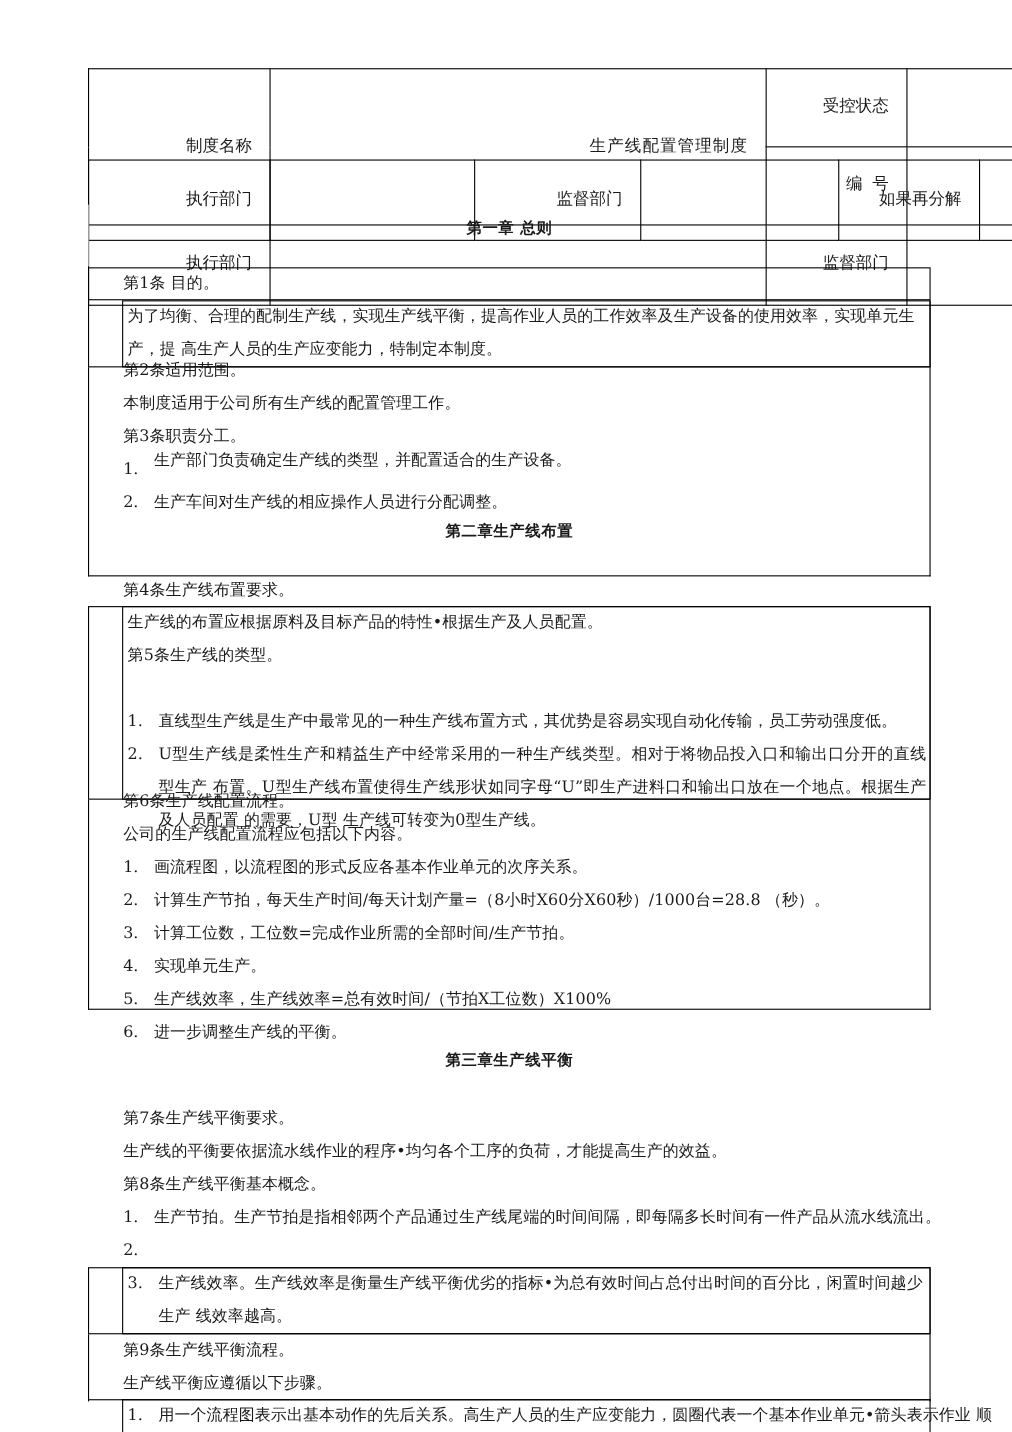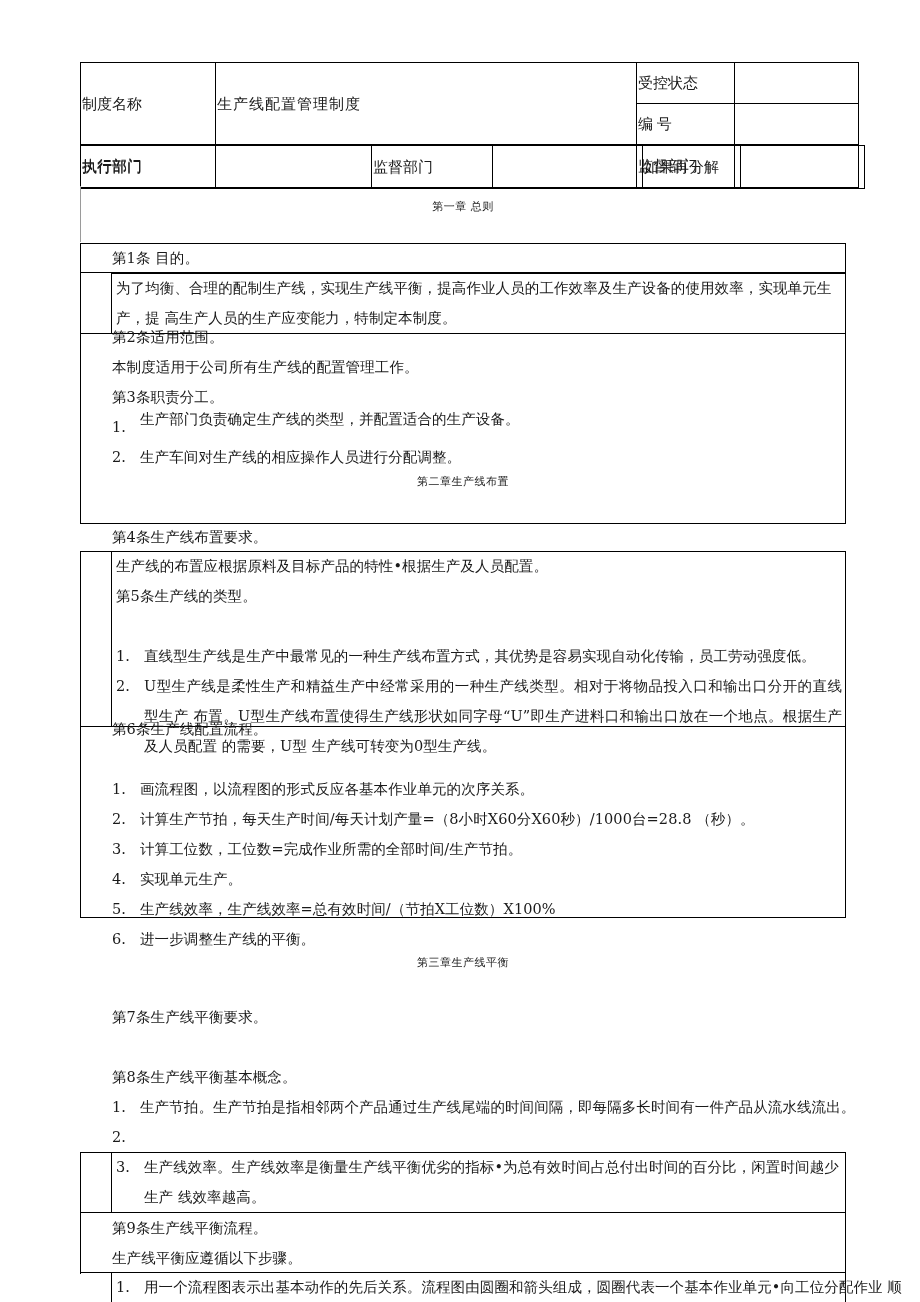--- a/index.html
+++ b/index.html
@@ -28,43 +28,43 @@
     position: absolute;
     left: 80px;
     top: 62px;
     width: 766px;
     border-collapse: collapse;
     table-layout: fixed;
   }
   .meta-table td {
     border: 1px solid #000000;
     font-size: 15px;
-    text-align: left;
+    text-align: right;
     vertical-align: middle;
-    padding: 1px;
+    padding: 16px;
     line-height: 1.2;
-    font-family: Liberation Serif, serif;
+    font-family: Liberation Mono, monospace;
   }
   .meta-name-cell { height: 76px; }
   .meta-title-cell {
     font-size: 23px;
     letter-spacing: 1px;
   }
   .meta-small { height: 38px; }
   .meta-row2 td { height: 40px; }
   .meta-blank { border: 1px solid #000; }
 
   
   .chapter {
     position: absolute;
     left: 80px;
     width: 766px;
     text-align: center;
-    font-weight: normal;
-    font-size: 11px;
+    font-weight: bold;
+    font-size: 14px;
     letter-spacing: 0.5px;
     font-family: "DejaVu Sans", "Liberation Sans", sans-serif;
   }
 
   
   .left-stub {
     position: absolute;
     left: 80px;
     width: 1px;
     background: #9a9a9a;
@@ -169,20 +169,21 @@
   <div class="box" style="left:111px;top:551px;width:735px;height:176px"></div>
   <div class="txt" style="left:116px;top:551px">生产线的布置应根据原料及目标产品的特性•根据生产及人员配置。</div>
   <div class="txt" style="left:116px;top:581px">第5条生产线的类型。</div>
   <div class="ol-num" style="left:116px;top:641px;line-height:30px">1.</div>
   <div class="txt" style="left:144px;top:641px">直线型生产线是生产中最常见的一种生产线布置方式，其优势是容易实现自动化传输，员工劳动强度低。</div>
   <div class="ol-num" style="left:116px;top:671px;line-height:30px">2.</div>
   <div class="txt wrap" style="left:144px;top:671px;width:698px;text-align:justify">U型生产线是柔性生产和精益生产中经常采用的一种生产线类型。相对于将物品投入口和输出口分开的直线型生产 布置。U型生产线布置使得生产线形状如同字母“U”即生产进料口和输出口放在一个地点。根据生产及人员配置 的需要，U型 生产线可转变为0型生产线。</div>
 
   <div class="box" style="left:80px;top:727px;width:766px;height:191px;border-top:none"></div>
   <div class="txt" style="left:112px;top:714px">第6条生产线配置流程。</div>
+  <div class="txt" style="left:112px;top:744px">公司的生产线配置流程应包括以下内容。</div>
 
   <div class="ol-num" style="left:112px;top:774px;line-height:30px">1.</div>
   <div class="txt" style="left:140px;top:774px">画流程图，以流程图的形式反应各基本作业单元的次序关系。</div>
 
   <div class="ol-num" style="left:112px;top:804px;line-height:30px">2.</div>
   <div class="txt" style="left:140px;top:804px">计算生产节拍，每天生产时间/每天计划产量=（8小时X60分X60秒）/1000台=28.8 （秒）。</div>
 
   <div class="ol-num" style="left:112px;top:834px;line-height:30px">3.</div>
   <div class="txt" style="left:140px;top:834px">计算工位数，工位数=完成作业所需的全部时间/生产节拍。</div>
 
@@ -191,33 +192,34 @@
 
   <div class="ol-num" style="left:112px;top:894px;line-height:30px">5.</div>
   <div class="txt" style="left:140px;top:894px">生产线效率，生产线效率=总有效时间/（节拍X工位数）X100%</div>
 
   <div class="ol-num" style="left:112px;top:924px;line-height:30px">6.</div>
   <div class="txt" style="left:140px;top:924px">进一步调整生产线的平衡。</div>
 
   <div class="chapter" style="top:955px">第三章生产线平衡</div>
 
   <div class="txt" style="left:112px;top:1002px">第7条生产线平衡要求。</div>
+  <div class="txt" style="left:112px;top:1032px">生产线的平衡要依据流水线作业的程序•均匀各个工序的负荷，才能提高生产的效益。</div>
 
   <div class="txt" style="left:112px;top:1062px">第8条生产线平衡基本概念。</div>
   <div class="ol-num" style="left:112px;top:1092px;line-height:30px">1.</div>
   <div class="txt" style="left:140px;top:1092px">生产节拍。生产节拍是指相邻两个产品通过生产线尾端的时间间隔，即每隔多长时间有一件产品从流水线流出。</div>
   <div class="ol-num" style="left:112px;top:1122px;line-height:30px">2.</div>
 
   <div class="box" style="left:80px;top:1152px;width:766px;height:61px"></div>
   <div class="box" style="left:111px;top:1152px;width:735px;height:61px"></div>
   <div class="ol-num" style="left:116px;top:1152px;line-height:30px">3.</div>
   <div class="txt wrap" style="left:144px;top:1152px;width:698px">生产线效率。生产线效率是衡量生产线平衡优劣的指标•为总有效时间占总付出时间的百分比，闲置时间越少生产 线效率越高。</div>
 
   <div class="box" style="left:80px;top:1213px;width:766px;height:61px;border-top:none;border-bottom:none"></div>
   <div class="txt" style="left:112px;top:1213px">第9条生产线平衡流程。</div>
   <div class="txt" style="left:112px;top:1243px">生产线平衡应遵循以下步骤。</div>
 
   <div class="rule" style="top:1272px"></div>
   <div class="box" style="left:111px;top:1272px;width:735px;height:31px;border-bottom:none"></div>
   <div class="ol-num" style="left:116px;top:1272px;line-height:30px">1.</div>
-  <div class="txt" style="left:144px;top:1272px">用一个流程图表示出基本动作的先后关系。流程图由圆圈和箭头组成，圆圈代表一个基本作业单元•向工位分配作业 顺</div>
+  <div class="txt" style="left:144px;top:1272px">用一个流程图表示出基本动作的先后关系。高生产人员的生产应变能力，圆圈代表一个基本作业单元•箭头表示作业 顺</div>
 
 </div>
 
 </body></html>

